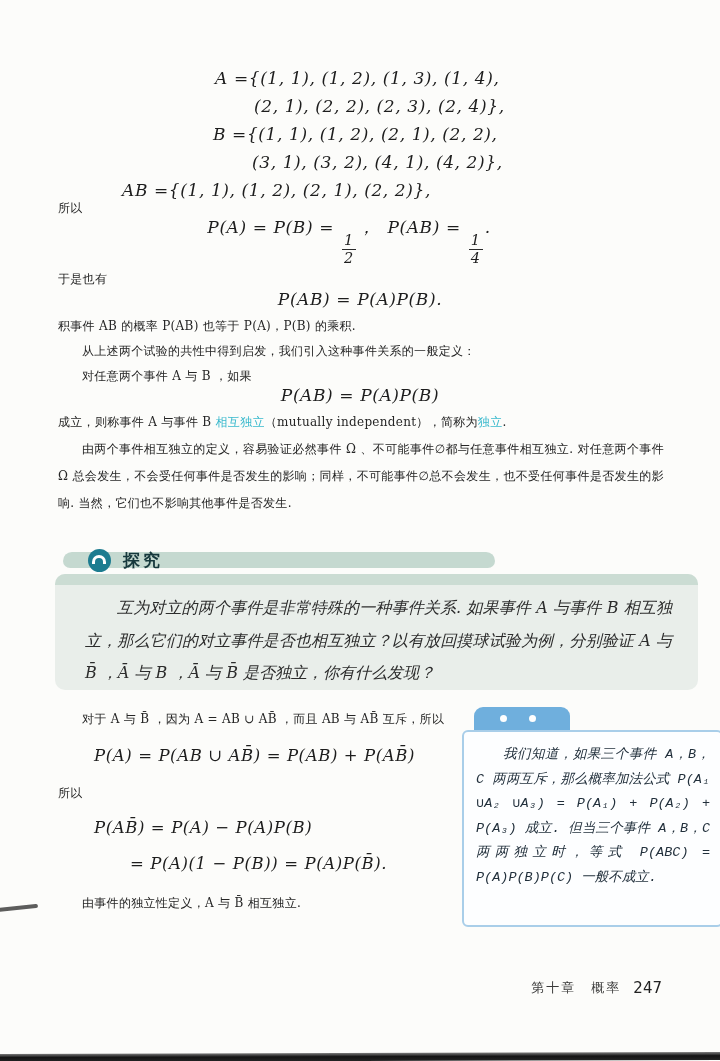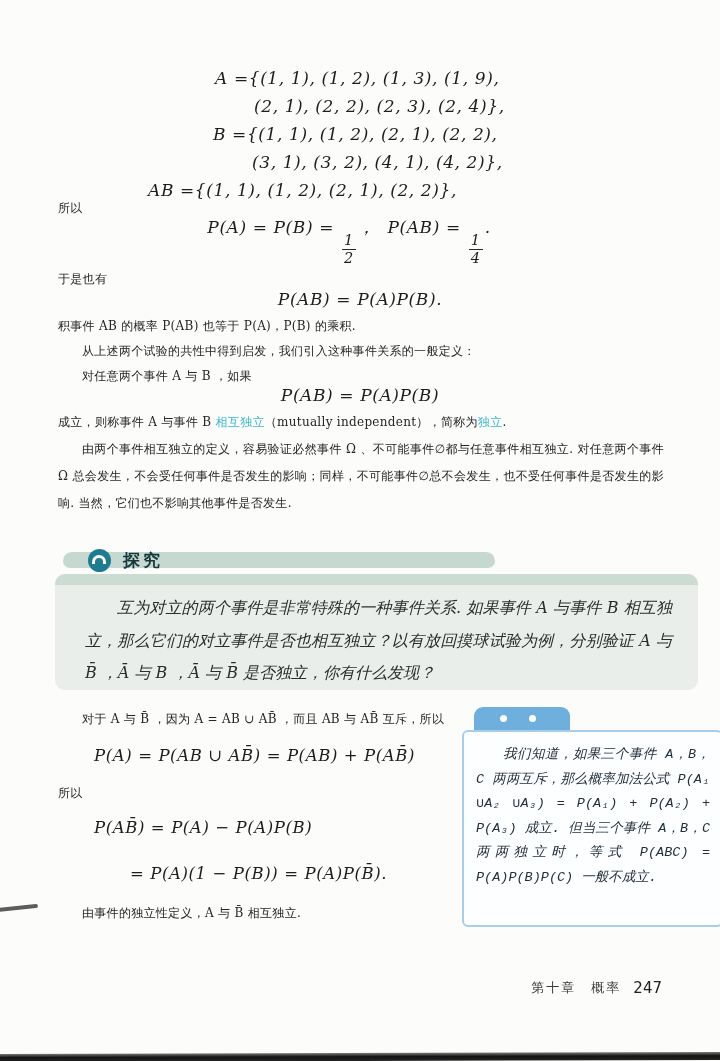--- a/index.html
+++ b/index.html
@@ -16,21 +16,21 @@
   .indent{text-indent:2em;}
   .hl{color:#3ab9cd;}
 
   
   .set-block{left:58px;top:64px;width:604px;}
   .set-line{line-height:28px;}
   .set-line:nth-child(1){margin-left:157px;}
   .set-line:nth-child(2){margin-left:196px;}
   .set-line:nth-child(3){margin-left:155px;}
   .set-line:nth-child(4){margin-left:194px;}
-  .set-line:nth-child(5){margin-left:90px;}
+  .set-line:nth-child(5){margin-left:64px;}
 
   
   .frac{display:inline-flex;flex-direction:column;align-items:center;
         vertical-align:-0.85em;line-height:1.12;font-size:14.5px;margin:0 2px;}
   .frac .den{border-top:1.3px solid #2a2a2a;padding:0 2px;}
   .frac .num{padding:0 2px;}
 
   
   .explore-box{left:55px;top:552px;width:643px;height:138px;}
   .explore-body{position:absolute;left:0;top:22px;width:643px;height:116px;
@@ -74,21 +74,21 @@
   
   .edge-bottom{left:-4px;right:-4px;bottom:0;height:8px;background:linear-gradient(#7a7a7a,#141414 45%,#242424);transform:rotate(-.15deg);}
   .edge-dash{left:-3px;top:906px;width:41px;height:4px;background:#343434;border-radius:2px;transform:rotate(-6deg);opacity:.8;}
 </style>
 </head>
 <body>
 
 <div class="page">
 
   <div class="abs set-block">
-    <div class="eq set-line">A ={(1, 1), (1, 2), (1, 3), (1, 9),</div>
+    <div class="eq set-line">A ={(1, 1), (1, 2), (1, 3), (1, 4),</div>
     <div class="eq set-line">(2, 1), (2, 2), (2, 3), (2, 4)},</div>
     <div class="eq set-line">B ={(1, 1), (1, 2), (2, 1), (2, 2),</div>
     <div class="eq set-line">(3, 1), (3, 2), (4, 1), (4, 2)},</div>
     <div class="eq set-line">AB ={(1, 1), (1, 2), (2, 1), (2, 2)},</div>
   </div>
 
   <div class="abs cn" style="left:58px;top:196px;">所以</div>
 
   <div class="abs center" style="left:58px;top:216px;width:604px;padding-right:22px;box-sizing:border-box;">
     <span class="eq">P(A) = P(B) = </span><span class="frac eq"><span class="num">1</span><span class="den">2</span></span><span class="eq">，  P(AB) = </span><span class="frac eq"><span class="num">1</span><span class="den">4</span></span><span class="eq">.</span>
@@ -120,21 +120,21 @@
       <span class="explore-icon"></span>
       <span class="explore-title">探究</span>
     </div>
     <div class="explore-text indent justify">互为对立的两个事件是非常特殊的一种事件关系. 如果事件 A 与事件 B 相互独立，那么它们的对立事件是否也相互独立？以有放回摸球试验为例，分别验证 A 与 B̄ ，Ā 与 B ，Ā 与 B̄ 是否独立，你有什么发现？</div>
   </div>
 
   <div class="abs deriv">
     <div class="cn indent justify">对于 A 与 B̄ ，因为 A = AB ∪ AB̄ ，而且 AB 与 AB̄ 互斥，所以</div>
     <div class="eq" style="margin:6px 0 0 36px;">P(A) = P(AB ∪ AB̄) = P(AB) + P(AB̄)</div>
     <div class="cn" style="margin-top:6px;">所以</div>
-    <div class="eq" style="margin:4px 0 16px 36px;">P(AB̄) = P(A) − P(A)P(B)</div>
+    <div class="eq" style="margin:4px 0 6px 36px;">P(AB̄) = P(A) − P(A)P(B)</div>
     <div class="eq" style="margin:4px 0 0 72px;">= P(A)(1 − P(B)) = P(A)P(B̄).</div>
     <div class="cn indent" style="margin-top:8px;width:420px;">由事件的独立性定义，A 与 B̄ 相互独立.</div>
   </div>
 
   <div class="abs note-box">
     <div class="note-tab">
       <span class="note-dot"></span>
       <span class="note-dot"></span>
     </div>
     <div class="note-body indent justify">我们知道，如果三个事件 A，B，C 两两互斥，那么概率加法公式 P(A₁ ∪A₂ ∪A₃) = P(A₁) + P(A₂) + P(A₃) 成立. 但当三个事件 A，B，C 两两独立时，等式 P(ABC) = P(A)P(B)P(C) 一般不成立.</div>

